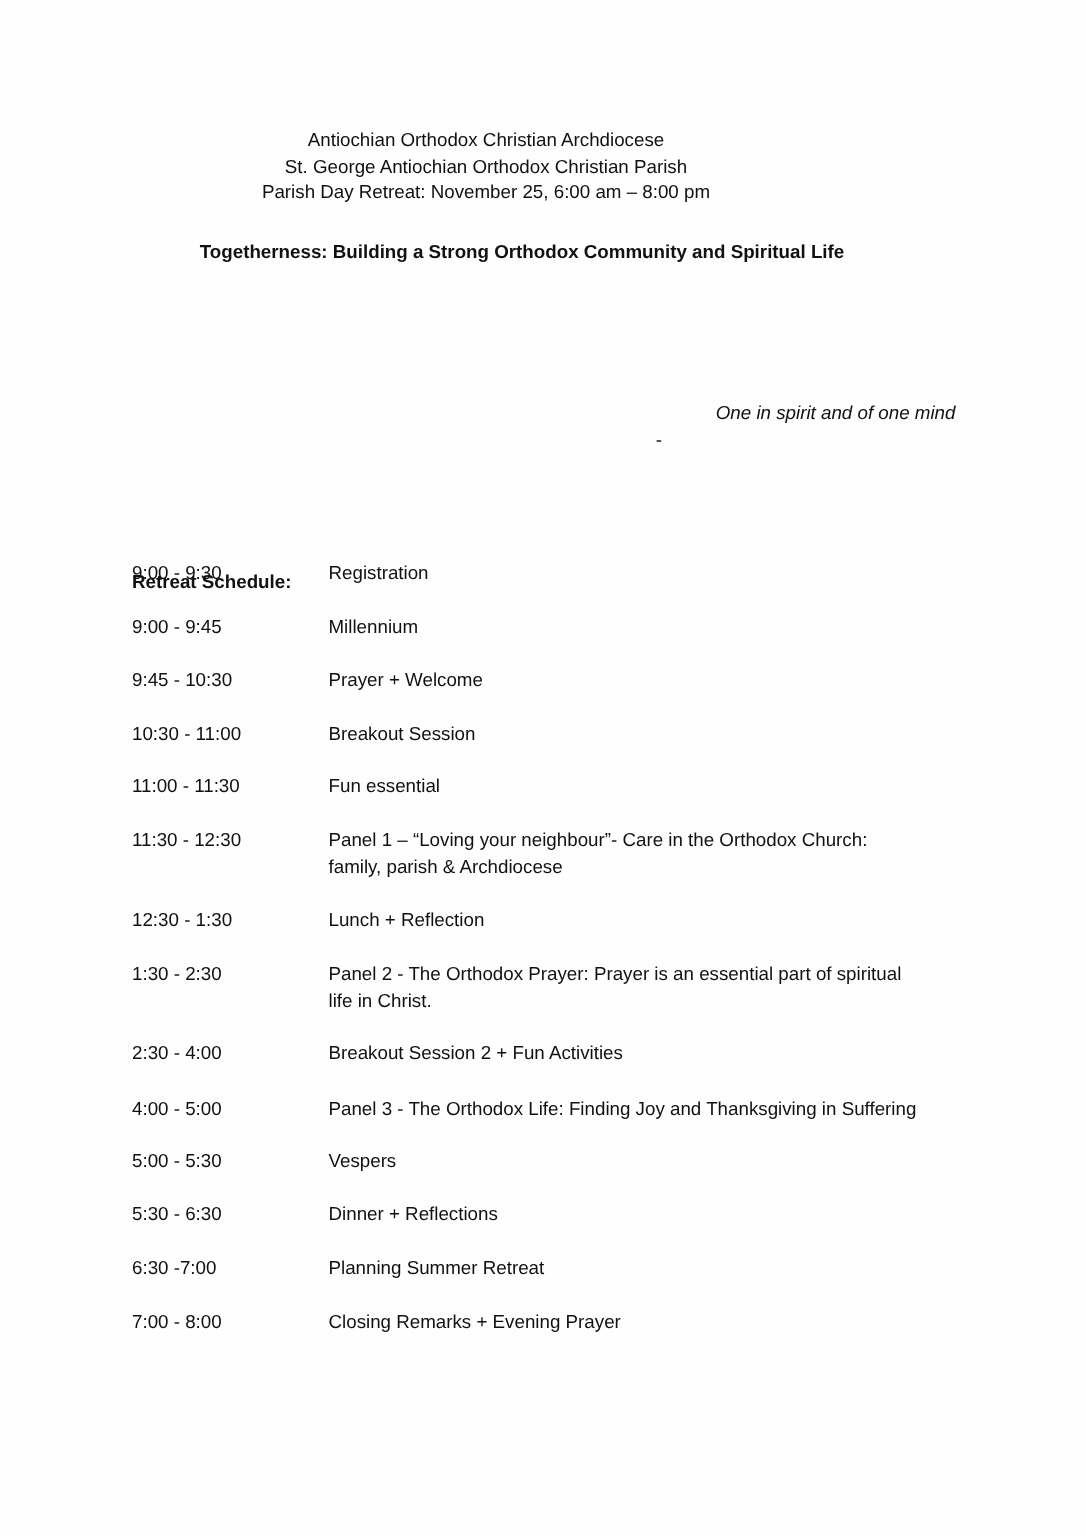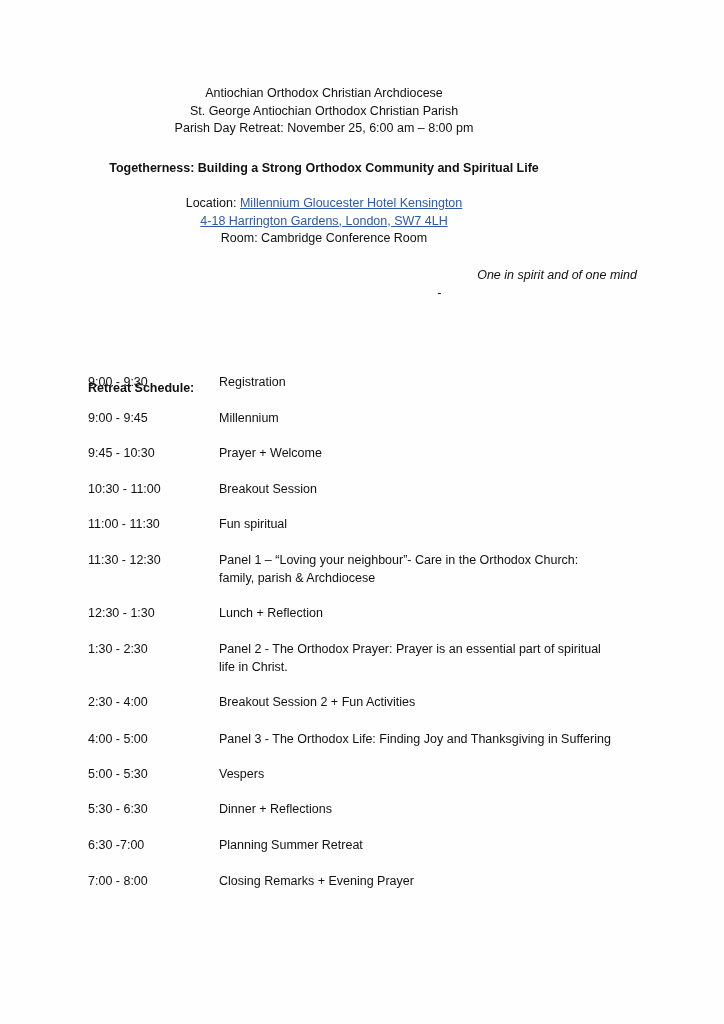--- a/index.html
+++ b/index.html
@@ -26,20 +26,21 @@
       position: absolute;
       left: 0;
       width: 648px;
       text-align: center;
       line-height: 17.5px;
     }
     .header-block { top: 85px; }
     .theme {
       top: 160px;
       font-weight: bold;
+      padding-left: 24px;
     }
     .location-block { top: 195px; }
     a.link {
       color: #2f5aa8;
       text-decoration: underline;
     }
     .quote {
       position: absolute;
       right: 87px;
       top: 266px;
@@ -88,25 +89,20 @@
 <div class="page">
 
   <div class="center header-block">
     <div>Antiochian Orthodox Christian Archdiocese</div>
     <div>St. George Antiochian Orthodox Christian Parish</div>
     <div>Parish Day Retreat: November 25, 6:00 am – 8:00 pm</div>
   </div>
 
   <div class="center theme">Togetherness: Building a Strong Orthodox Community and Spiritual Life</div>
 
-  <div class="center location-block">
-    <div><span>Location: </span><a class="link" href="#">Millennium Gloucester Hotel Kensington</a></div>
-    <div><a class="link" href="#">4-18 Harrington Gardens, London, SW7 4LH</a></div>
-    <div>Room: Cambridge Conference Room</div>
-  </div>
 
   <div class="quote">
     <div class="q-line1">One in spirit and of one mind</div>
     <div class="q-line2"><span class="dash">-</span></div>
   </div>
 
   <div class="schedule-title">Retreat Schedule:</div>
 
   <div class="schedule" id="schedule">
       <div class="row" style="top: 374px;">
@@ -129,21 +125,21 @@
       </div>
       <div class="row" style="top: 481px;">
         <div class="time">10:30 - 11:00</div>
         <div class="activity">
           <div>Breakout Session</div>
         </div>
       </div>
       <div class="row" style="top: 516px;">
         <div class="time">11:00 - 11:30</div>
         <div class="activity">
-          <div>Fun spiritual</div>
+          <div>Fun essential</div>
         </div>
       </div>
       <div class="row" style="top: 552px;">
         <div class="time">11:30 - 12:30</div>
         <div class="activity">
           <div>Panel 1 – “Loving your neighbour”- Care in the Orthodox Church:</div>
           <div>family, parish &amp; Archdiocese</div>
         </div>
       </div>
       <div class="row" style="top: 605px;">

